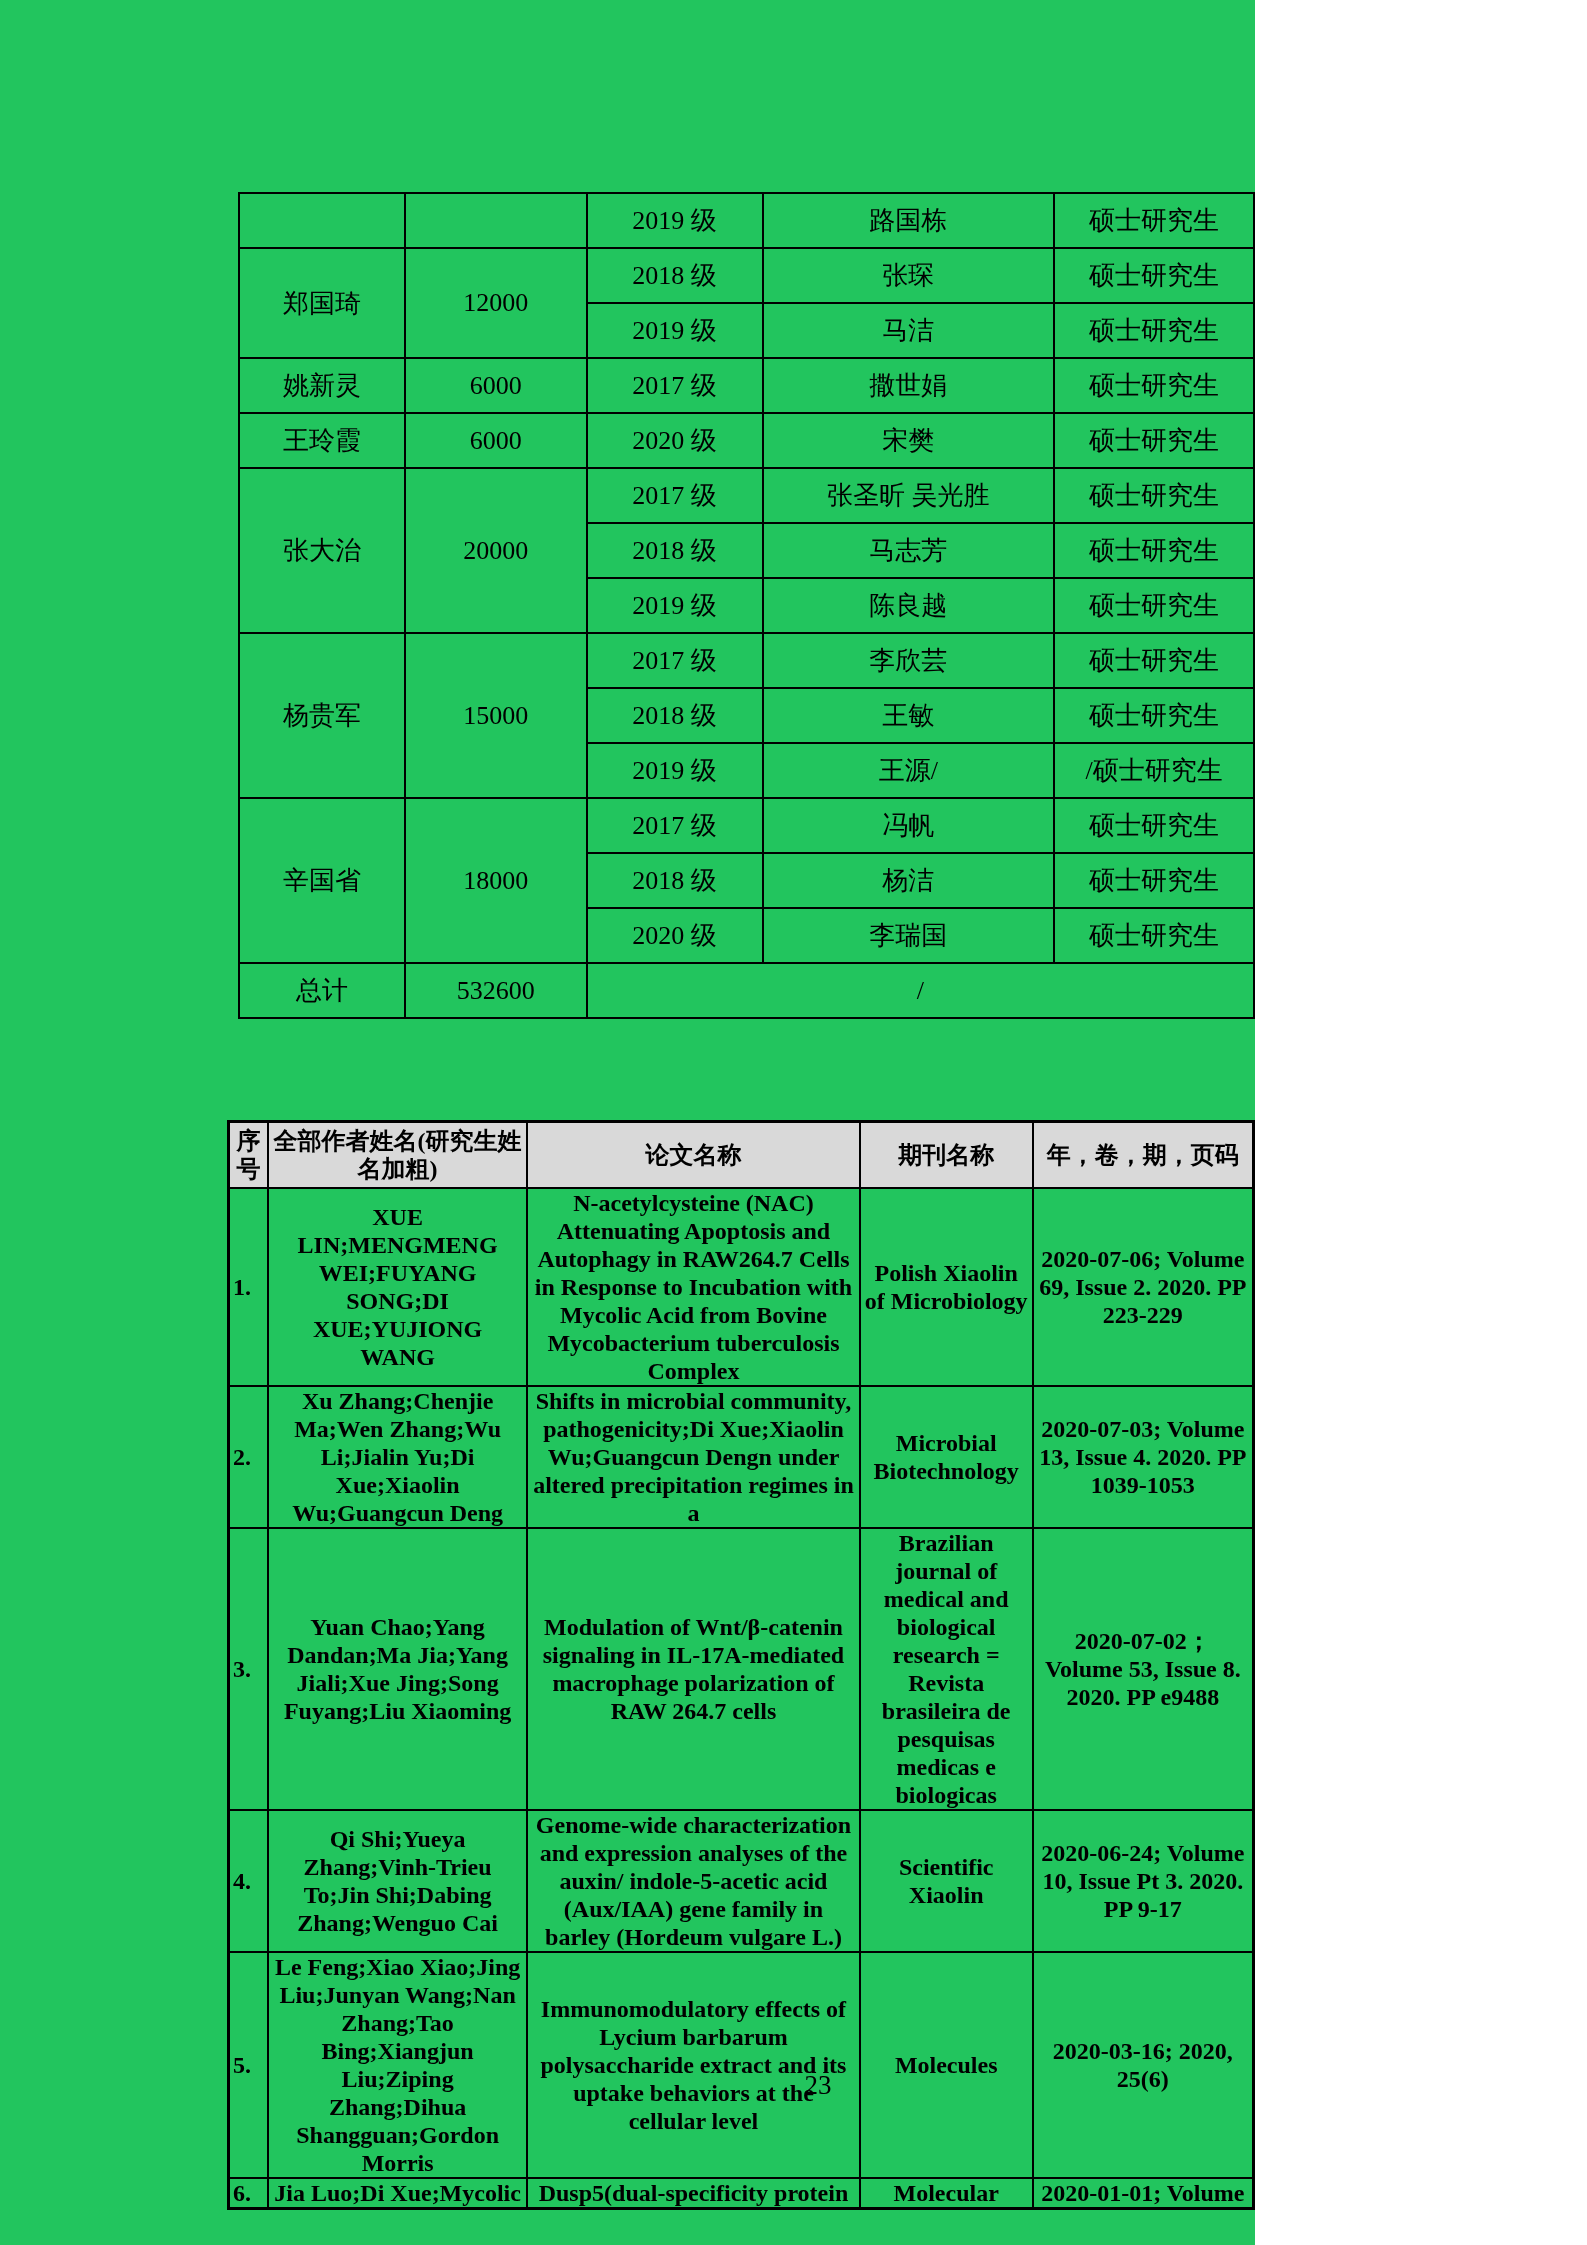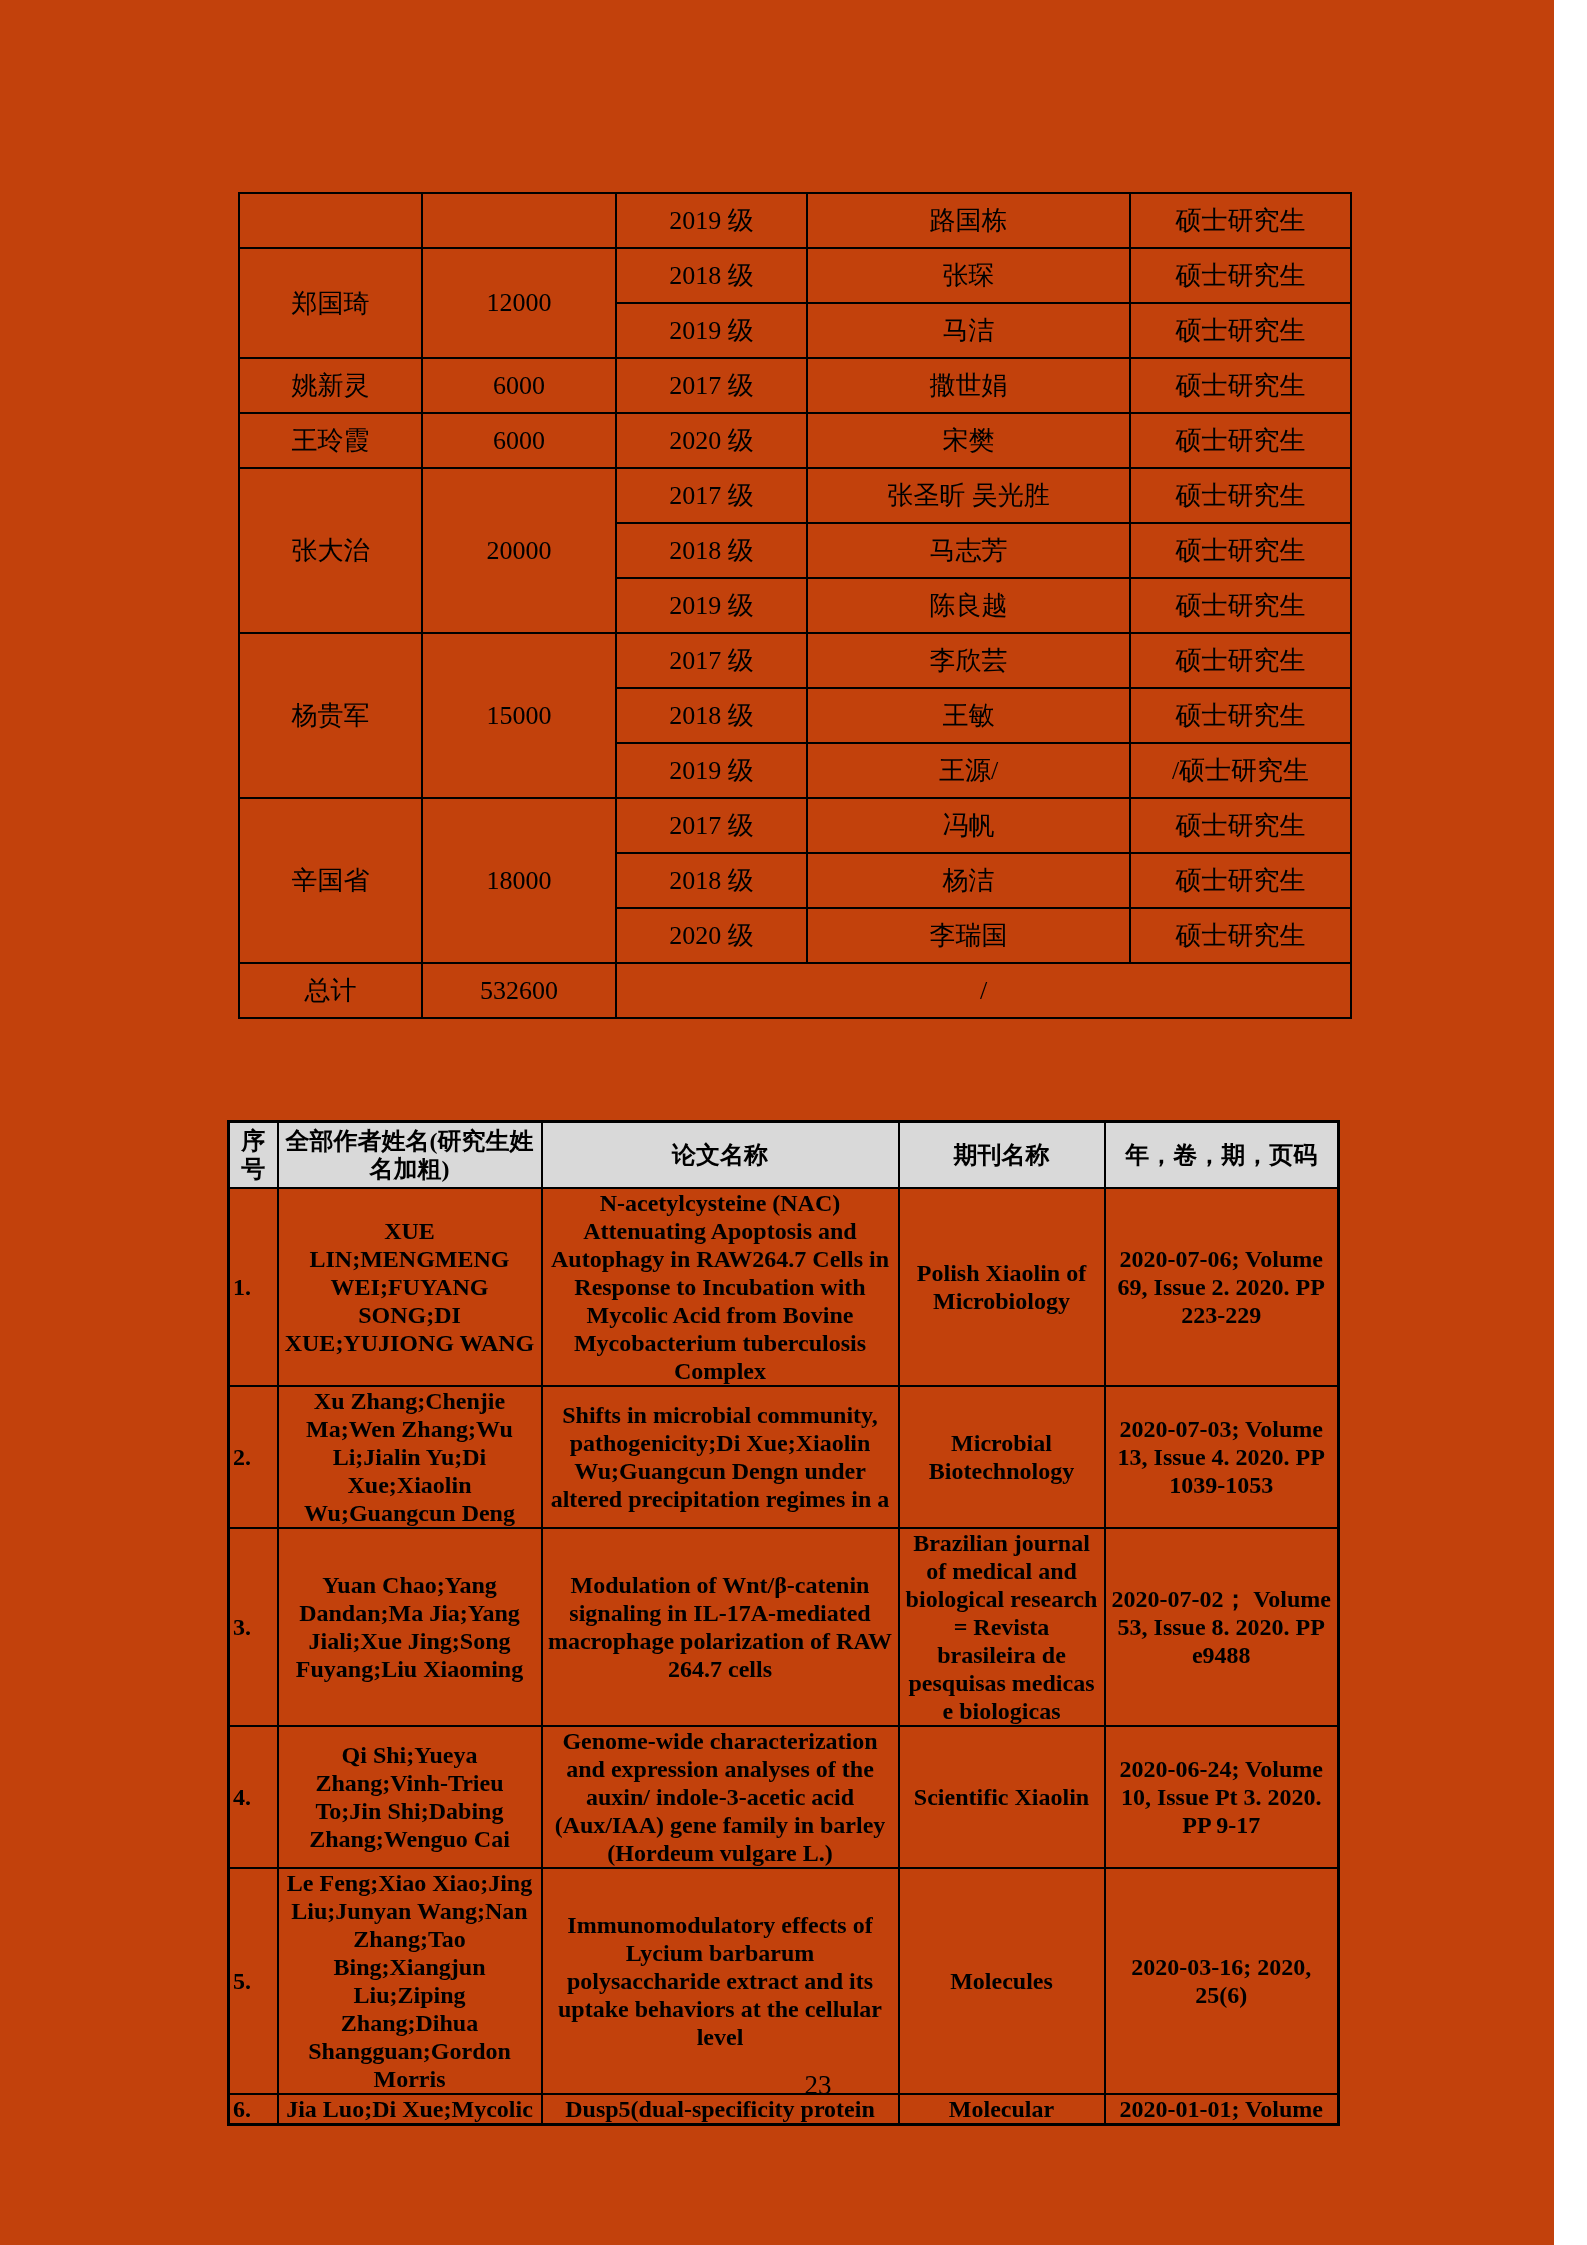--- a/index.html
+++ b/index.html
@@ -1,20 +1,20 @@
 <!DOCTYPE html>
 <html><head>
 <meta charset="utf-8">
 <style>
   html,body{margin:0;padding:0;background:#ffffff;}
   .page{
     position:relative;
-    width:1554px;
+    width:1255px;
     height:2245px;
-    background:#c2410c;
+    background:#22c55e;
     font-family:"Liberation Serif","DejaVu Serif",serif;
     color:#000;
     overflow:hidden;
   }
   
   table.t1{
     position:absolute;
     left:238px;
     top:192px;
     border-collapse:collapse;
@@ -221,21 +221,21 @@
     <tr style="height:172px">
       <td class="idx">3.</td>
       <td>Yuan Chao;Yang Dandan;Ma Jia;Yang Jiali;Xue Jing;Song Fuyang;Liu Xiaoming</td>
       <td>Modulation of Wnt/β-catenin signaling in IL-17A-mediated macrophage polarization of RAW 264.7 cells</td>
       <td>Brazilian journal of medical and biological research = Revista brasileira de pesquisas medicas e biologicas</td>
       <td>2020-07-02； Volume 53, Issue 8. 2020. PP e9488</td>
     </tr>
     <tr style="height:138px">
       <td class="idx">4.</td>
       <td>Qi Shi;Yueya Zhang;Vinh-Trieu To;Jin Shi;Dabing Zhang;Wenguo Cai</td>
-      <td>Genome-wide characterization and expression analyses of the auxin/ indole-3-acetic acid (Aux/IAA) gene family in barley (Hordeum vulgare L.)</td>
+      <td>Genome-wide characterization and expression analyses of the auxin/ indole-5-acetic acid (Aux/IAA) gene family in barley (Hordeum vulgare L.)</td>
       <td>Scientific Xiaolin</td>
       <td>2020-06-24; Volume 10, Issue Pt 3. 2020. PP 9-17</td>
     </tr>
     <tr style="height:168px">
       <td class="idx">5.</td>
       <td>Le Feng;Xiao Xiao;Jing Liu;Junyan Wang;Nan Zhang;Tao Bing;Xiangjun Liu;Ziping Zhang;Dihua Shangguan;Gordon Morris</td>
       <td>Immunomodulatory effects of Lycium barbarum polysaccharide extract and its uptake behaviors at the cellular level</td>
       <td>Molecules</td>
       <td>2020-03-16; 2020, 25(6)</td>
     </tr>

